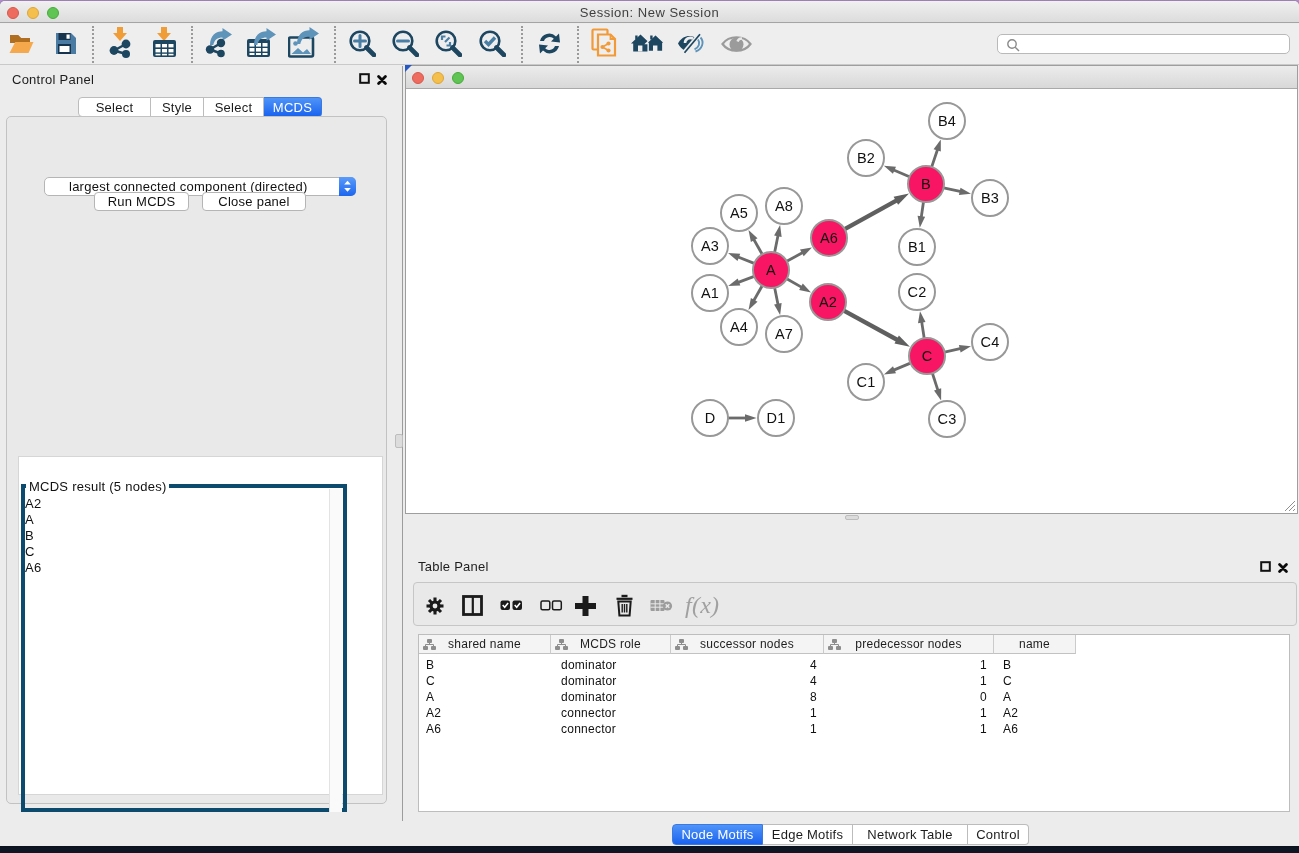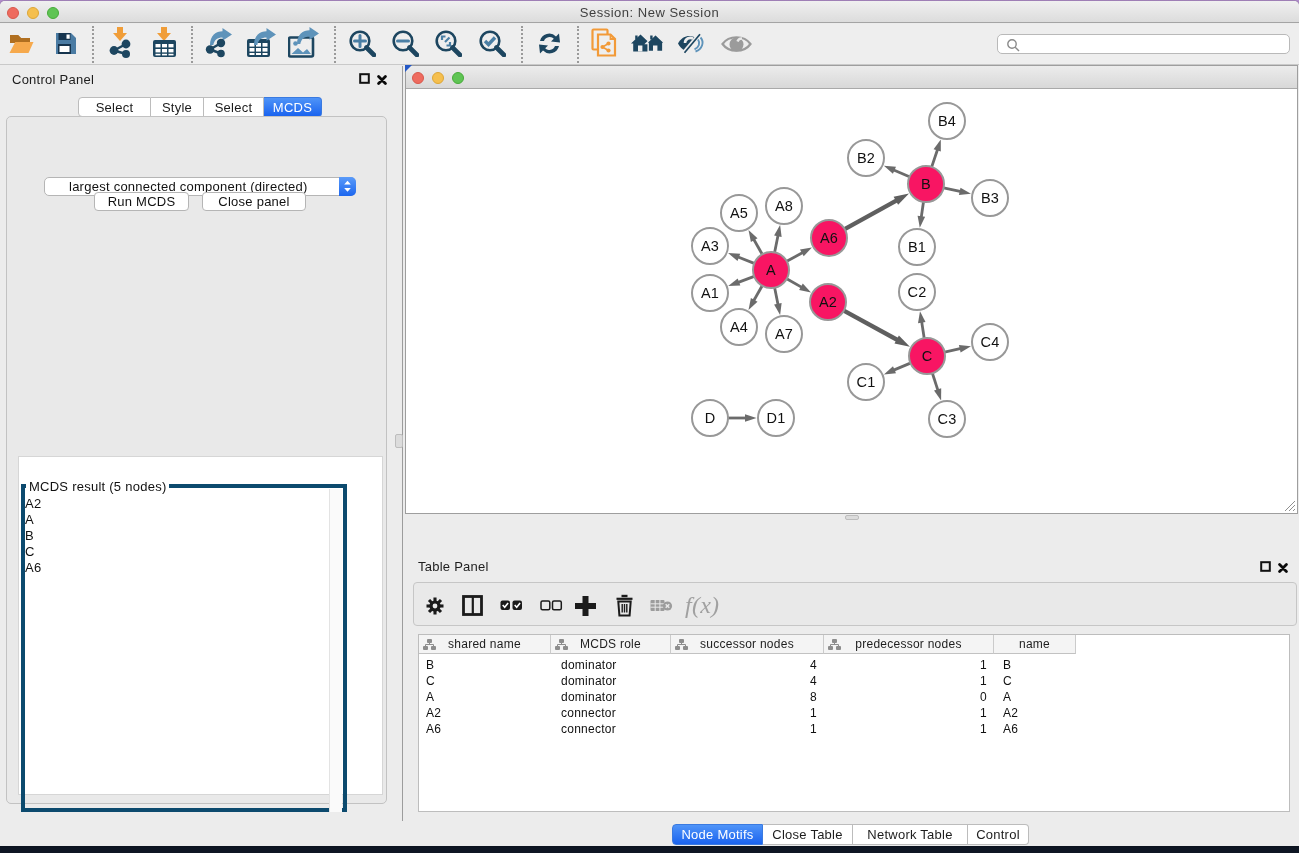--- a/index.html
+++ b/index.html
@@ -462,20 +462,20 @@
 <div class="drow" style="left:250px;top:71px;width:148px;text-align:right">1</div>
 <div class="drow" style="left:420px;top:71px;width:148px;text-align:right">1</div>
 <div class="drow" style="left:584px;top:71px">A2</div>
 <div class="drow" style="left:7px;top:87px">A6</div>
 <div class="drow" style="left:142px;top:87px">connector</div>
 <div class="drow" style="left:250px;top:87px;width:148px;text-align:right">1</div>
 <div class="drow" style="left:420px;top:87px;width:148px;text-align:right">1</div>
 <div class="drow" style="left:584px;top:87px">A6</div>
     </div>
     <div class="btab" style="left:268px;width:91px;border-radius:4px 0 0 4px;background:linear-gradient(#4f94f8,#1a63ef);color:#fff;border-color:#3a7ae0">Node Motifs</div>
-    <div class="btab" style="left:359px;width:90px;border-left:none">Close Table</div>
+    <div class="btab" style="left:359px;width:90px;border-left:none">Edge Motifs</div>
     <div class="btab" style="left:449px;width:115px;border-left:none">Network Table</div>
     <div class="btab" style="left:564px;width:61px;border-left:none;border-radius:0 4px 4px 0">Control</div>
   </div>
 
   <div style="position:absolute;left:395px;top:433px;width:8px;height:14px;background:#dcdcdc;border:1px solid #bdbdbd;border-radius:2px"></div>
   <div style="position:absolute;left:845px;top:514px;width:14px;height:5px;background:#dcdcdc;border:1px solid #bdbdbd;border-radius:2px"></div>
 </div>
 
 </body></html>

